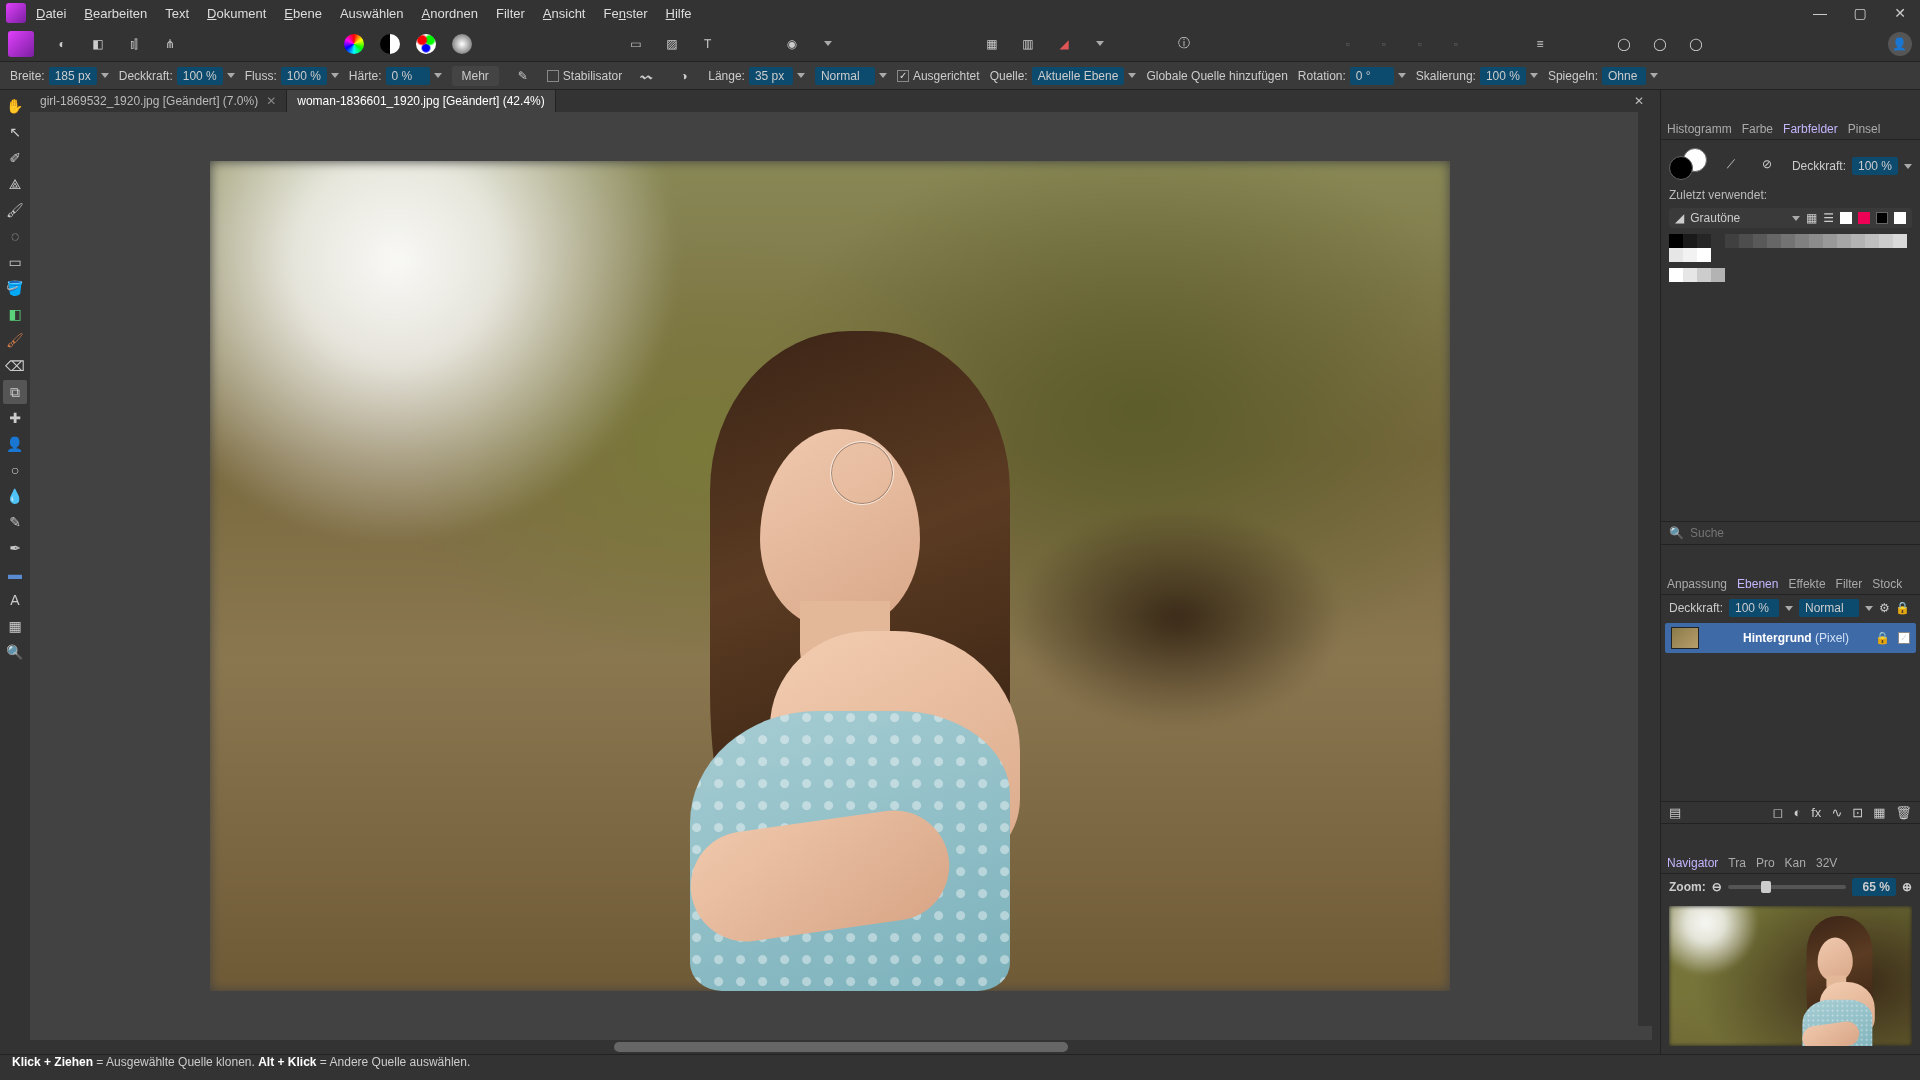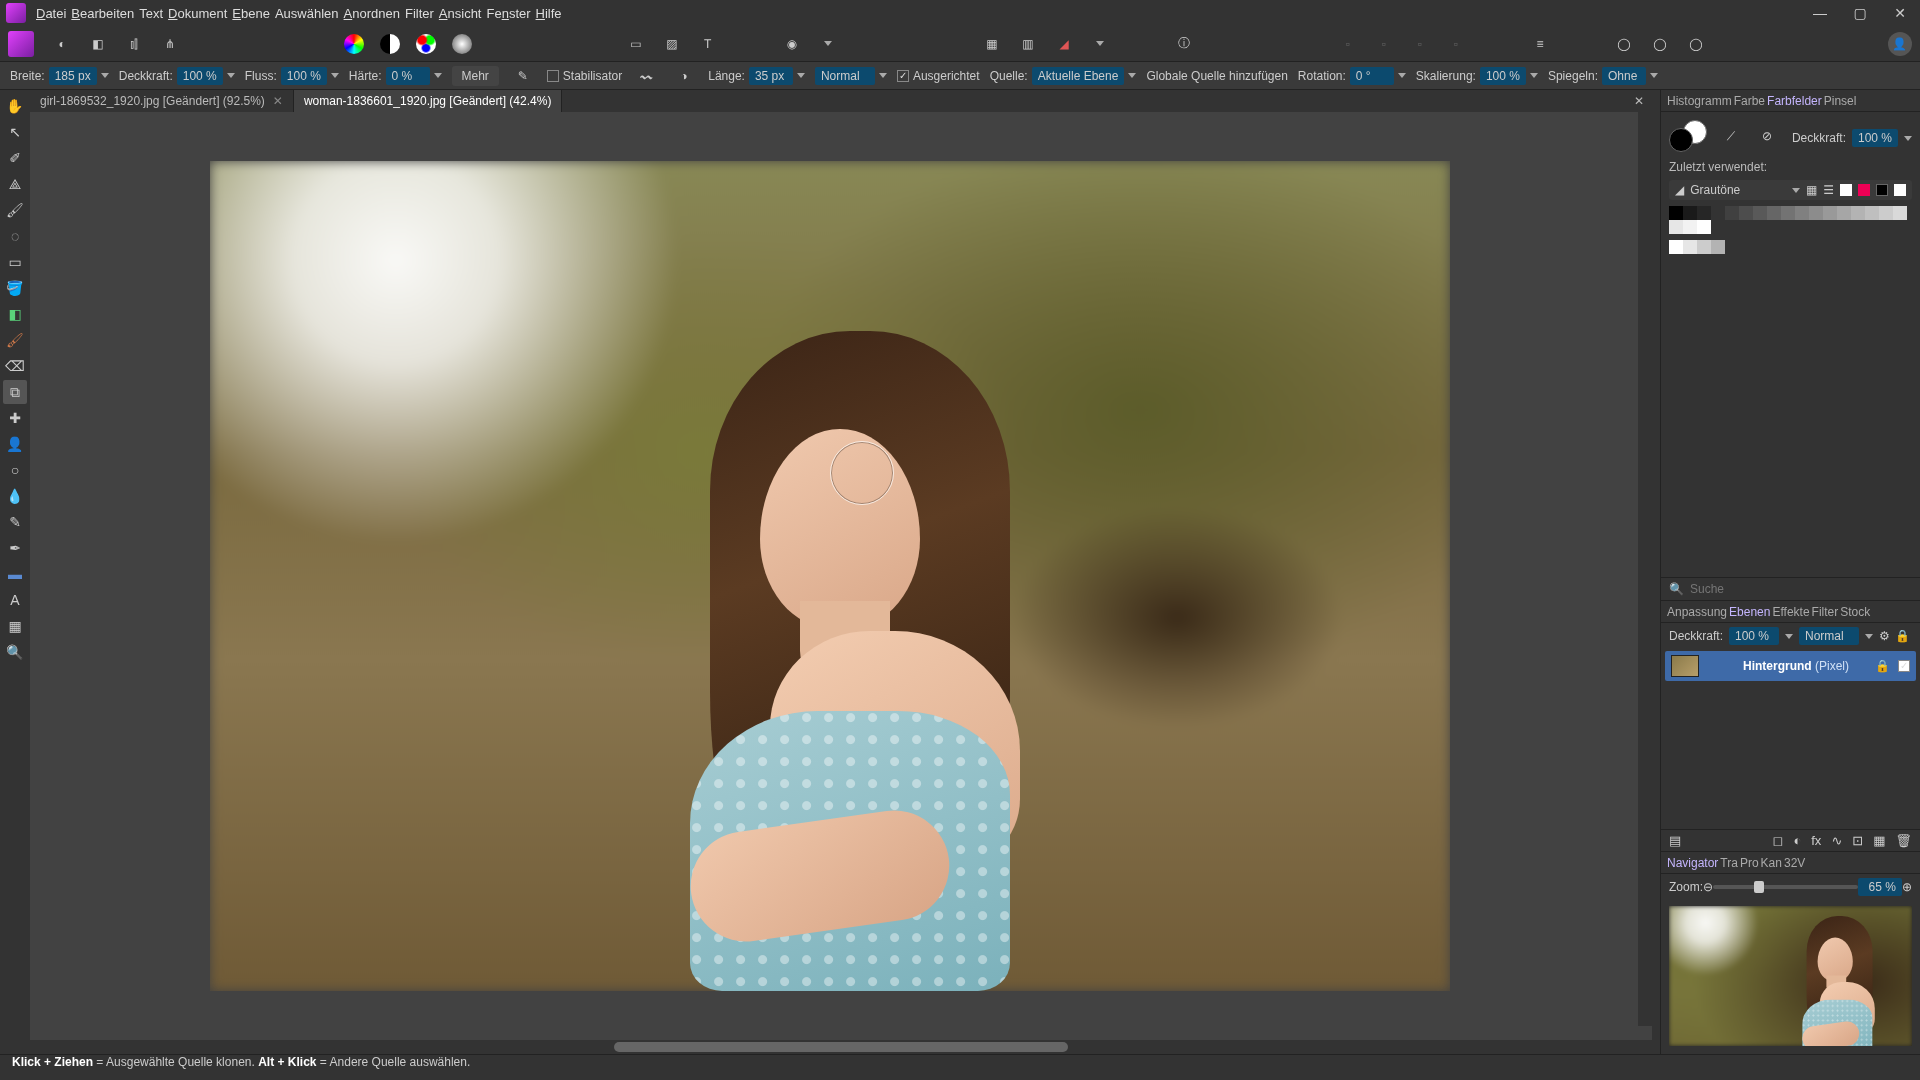--- a/index.html
+++ b/index.html
@@ -1,21 +1,21 @@
 <!DOCTYPE html>
 <html><head>
 <meta charset="utf-8">
 <style>
 * { margin: 0; padding: 0; box-sizing: border-box; font-family: "Segoe UI", Tahoma, sans-serif; }
 body { background: #333333; color: #ccc; overflow: hidden; width: 1920px; height: 1080px; font-size: 12px; }
 
 
 .titlebar { height: 26px; background: #333333; display: flex; align-items: center; padding: 0 6px; }
 .app-icon { width: 20px; height: 20px; background: linear-gradient(135deg,#e040fb,#7b1fa2); border-radius: 3px; margin-right: 10px; }
-.menubar { display: flex; gap: 5px; justify-content: center; }
+.menubar { display: flex; gap: 18px; justify-content: center; }
 .menubar span { cursor: default; color: #ddd; font-size: 13px; }
 .menubar span u { text-decoration: underline; }
 .winctrl { margin-left: auto; display: flex; gap: 12px; align-items: center; }
 .winctrl span { width: 28px; text-align: center; font-size: 14px; color: #ccc; }
 
 
 .toolbar { height: 36px; background: #333333; display: flex; align-items: center; padding: 0 8px; gap: 8px; border-bottom: 1px solid #222; }
 .toolbar .app-logo { width: 26px; height: 26px; background: linear-gradient(135deg,#e040fb,#7b1fa2); border-radius: 3px; margin-right: 6px; }
 .tbtn { width: 28px; height: 28px; display:flex; align-items:center; justify-content:center; border-radius:3px; }
 .color-wheel { width:20px;height:20px;border-radius:50%;background:conic-gradient(red,yellow,lime,cyan,blue,magenta,red); }
@@ -68,21 +68,21 @@
   border-radius:40% 35% 10% 10% / 40% 30% 10% 10%;
 }
 .arm { position:absolute; top:490px; left:60px; width:260px; height:110px; background:linear-gradient(150deg,#f0c8ac,#d8a586); border-radius:60px; transform:rotate(-8deg); }
 .brush-cursor { position:absolute; top:110px; left:200px; width:64px; height:64px; border:1px solid rgba(255,255,255,0.7); border-radius:50%; box-shadow: inset 0 0 0 1px rgba(0,0,0,0.3); }
 .hscroll { height:14px; background:#333; position:relative; }
 .hscroll-thumb { position:absolute; left:36%; width:28%; top:2px; height:10px; background:#666; border-radius:5px; }
 .vscroll { position:absolute; right:0; top:0; bottom:14px; width:14px; background:#333; }
 
 
 .rpanels { width:260px; background:#333; display:flex; flex-direction:column; border-left:1px solid #222; }
-.ptabs { height:22px; display:flex; align-items:center; padding:0 6px; font-size:12px; gap:2px; border-bottom:1px solid #222; }
+.ptabs { height:22px; display:flex; align-items:center; padding:0 6px; font-size:12px; gap:10px; border-bottom:1px solid #222;margin-top:28px; }
 .ptabs span { color:#aaa; }
 .ptabs span.active { color:#c4b5fd; }
 .swatch-panel { padding:8px; }
 .big-swatch { display:flex; align-items:center; gap:8px; }
 .bs-circles { position:relative; width:40px; height:32px; }
 .bs-fg { position:absolute; width:24px;height:24px;border-radius:50%;background:#000;left:0;top:8px;border:1px solid #666; }
 .bs-bg { position:absolute; width:24px;height:24px;border-radius:50%;background:#fff;left:14px;top:0;border:1px solid #666; }
 .opac-row { display:flex; align-items:center; gap:6px; margin-top:4px; justify-content:flex-end; }
 .recent-lbl { margin-top:8px; font-size:12px; color:#bbb; }
 .palette-sel { display:flex; align-items:center; gap:6px; margin-top:6px; background:#3a3a3a; padding:3px 6px; border-radius:3px; }
@@ -95,21 +95,21 @@
 .layer-controls { display:flex; align-items:center; gap:6px; padding:4px 8px; font-size:12px; }
 .layer-list { padding:2px 4px; min-height:180px; }
 .layer { display:flex; align-items:center; gap:8px; background:#3e6aa8; padding:4px 6px; border-radius:2px; }
 .layer-thumb { width:28px; height:22px; background:linear-gradient(135deg,#8a7a4a,#b89f6a); border:1px solid #222; }
 .layer-name { font-size:12px; }
 .layer-name b { color:#fff; font-weight:bold;margin-left:36px; }
 .layer-name i { color:#cfe0f5; font-style:normal; }
 .layer-btns { height:22px; display:flex; align-items:center; justify-content:space-between; padding:0 8px; border-top:1px solid #222; font-size:13px; }
 
 .nav-panel { border-top:1px solid #222; }
-.zoom-row { display:flex; align-items:center; padding:4px 8px; font-size:12px; }
+.zoom-row { display:flex; align-items:center; gap:6px; padding:4px 8px; font-size:12px;font-weight:bold; }
 .zoom-slider { flex:1; height:4px; background:#555; position:relative; border-radius:2px; }
 .zoom-thumb { position:absolute; left:28%; top:-4px; width:10px; height:12px; background:#ccc; border-radius:2px; }
 .nav-thumb { margin:6px 8px 8px; height:140px; background:#222; position:relative; overflow:hidden; }
 .nav-img { position:absolute; inset:0; }
 .nav-img .photo-bg { filter:blur(2px); }
 .nav-img .subject { transform:scale(0.22); transform-origin: top left; left:120px; top:10px; }
 
 
 .statusbar { height:26px; background:#333; display:flex; align-items:flex-start; padding:0 12px; font-size:12px; border-top:1px solid #222; }
 .statusbar b { color:#fff; font-weight:bold; }
@@ -283,21 +283,21 @@
     <div class="ltool">✒</div>
     <div class="ltool" style="color:#5a8ad1">▬</div>
     <div class="ltool">A</div>
     <div class="ltool">▦</div>
     <div class="ltool" style="color:#5a8ad1">🔍</div>
   </div>
 
   <div class="docarea">
     <div class="tabs">
       <div class="tab">
-        <span>girl-1869532_1920.jpg [Geändert] (92.5%)</span>
+        <span>girl-1869532_1920.jpg [Geändert] (7.0%)</span>
         <span class="tab-close">✕</span>
       </div>
       <div class="tab active">
         <span>woman-1836601_1920.jpg [Geändert] (42.4%)</span>
       </div>
       <div class="tabfill"></div>
       <div class="tab" style="border:none;padding:0 8px">✕</div>
     </div>
     <div class="canvas-wrap">
       <div class="canvas">

